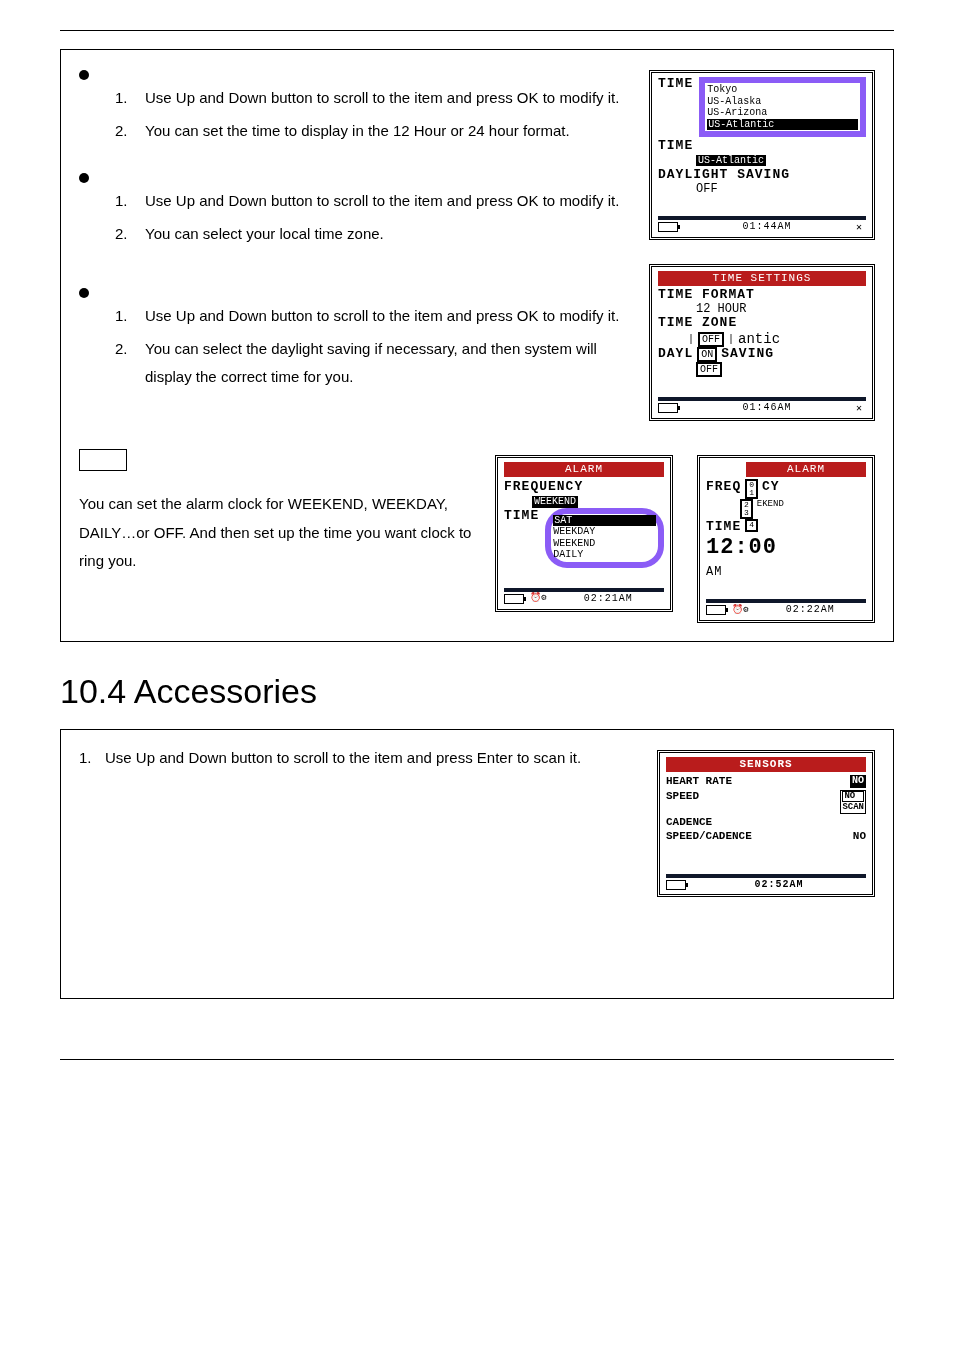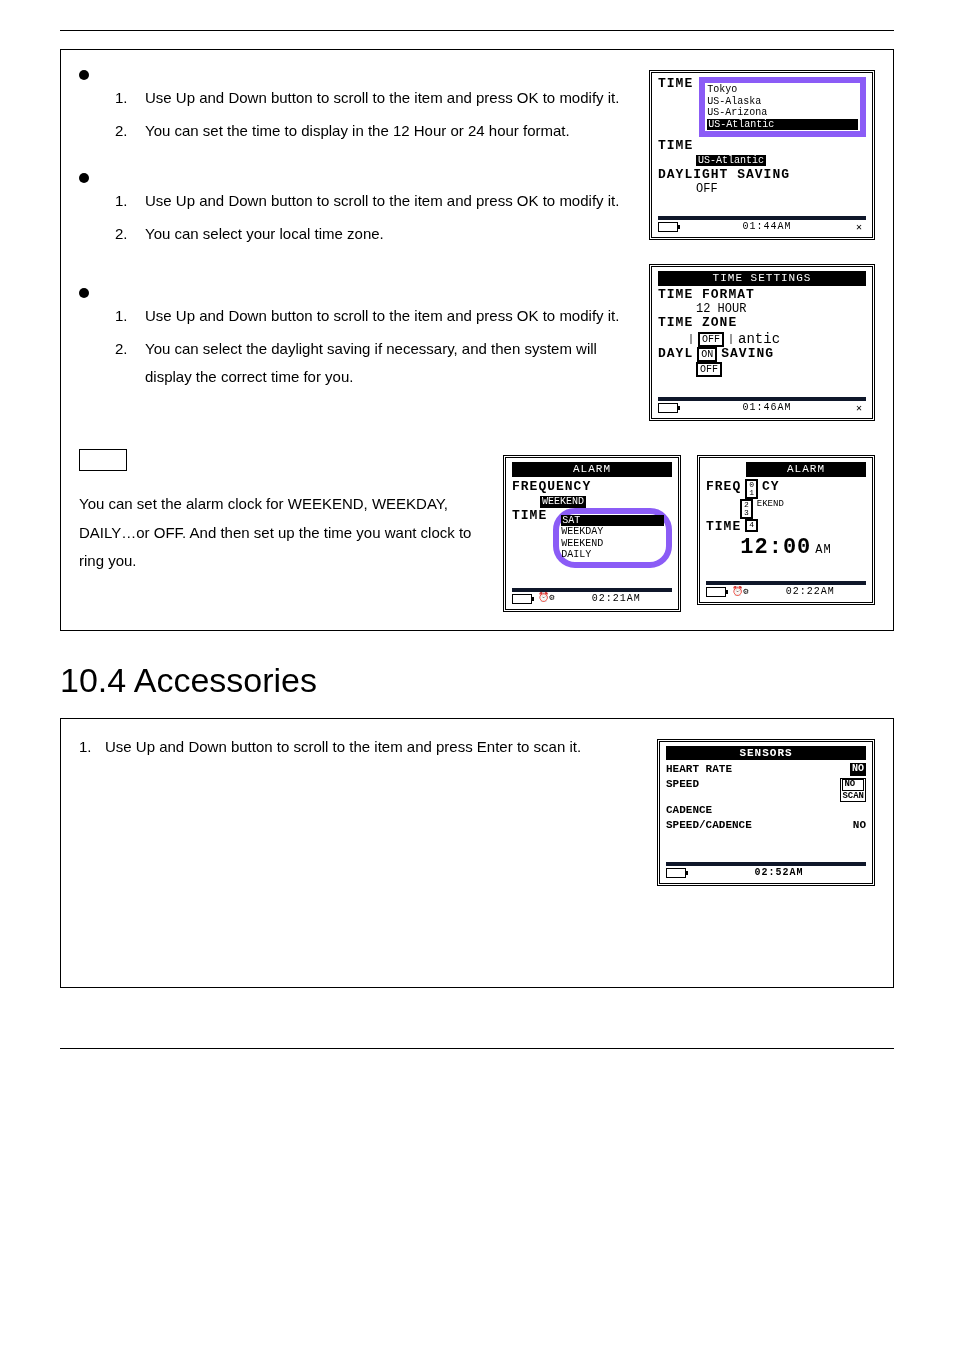--- a/index.html
+++ b/index.html
@@ -74,21 +74,21 @@
     margin: 10px 0 14px 0;
     display: inline-block;
   }
   .dev-body {
     padding: 2px 4px 2px 4px;
     width: 208px;
     font-size: 12px;
     line-height: 1.15;
   }
   .dev-title-bar {
-    background: #000000; color: #fff;
+    background: #b91c1c; color: #fff;
     text-align: center;
     font-size: 11px;
     padding: 1px 0;
     letter-spacing: 1px;
     margin-bottom: 2px;
   }
   .vbold { font-weight: 900; letter-spacing: 1px; font-size: 13px; }
   .row { display: flex; align-items: flex-start; gap: 4px; }
   .indent { margin-left: 38px; }
   .dropdown {
@@ -117,21 +117,21 @@
   .sat { width:10px; height:10px; display:inline-block; }
   .sat::before{ content:"✕"; font-size:10px;}
 
   .mini-box { border:2px solid #000; padding:0 2px; font-size:10px; display:inline-block; line-height:1.1;}
 
   
   .dev-small {
     border: 3px double #000; padding:2px; display:inline-block; margin-left:6px;
   }
   .dev-small .body { width: 160px; padding:2px 4px; font-size:11px; line-height:1.2;}
-  .two-screens { display:flex; gap:10px; align-items:flex-start; margin-top:6px;}
+  .two-screens { display:flex; gap:18px; align-items:flex-start; margin-top:6px;}
 
   .big-time { font-size:22px; font-weight:900; letter-spacing:1px; display:flex; align-items:baseline; gap:4px;}
   .big-time .ampm{ font-size:12px; font-weight:normal;}
 
   
   .sensor-line { display:flex; justify-content:space-between; font-size:11px; padding:1px 0;}
   .scan-box { border:1px solid #000; font-size:9px; line-height:1.05; padding:0 1px; }
   .scan-box div:first-child{ border:1px solid #000; margin-bottom:1px; padding:0 1px;}
 
   
@@ -301,21 +301,21 @@
               <div class="mini-box" style="text-align:center; line-height:1; font-size:8px;">
                 <div>2</div>
                 <div>3</div>
               </div>
               <span style="font-size:9px">EKEND</span>
             </div>
             <div class="row">
               <span class="vbold">TIME</span>
               <span class="mini-box" style="font-size:8px;">4</span>
             </div>
-            <div class="big-time" style="justify-content:center;">
+            <div class="big-time" style="flex-direction:column;">
               <span>12:00</span>
               <span class="ampm">AM</span>
             </div>
             <div class="statusbar">
               <span class="batt"><span class="fill" style="width:60%"></span></span>
               <span style="font-size:9px">⏰⚙</span>
               <span class="stat-center">02:22AM</span>
             </div>
           </div>
         </div>

